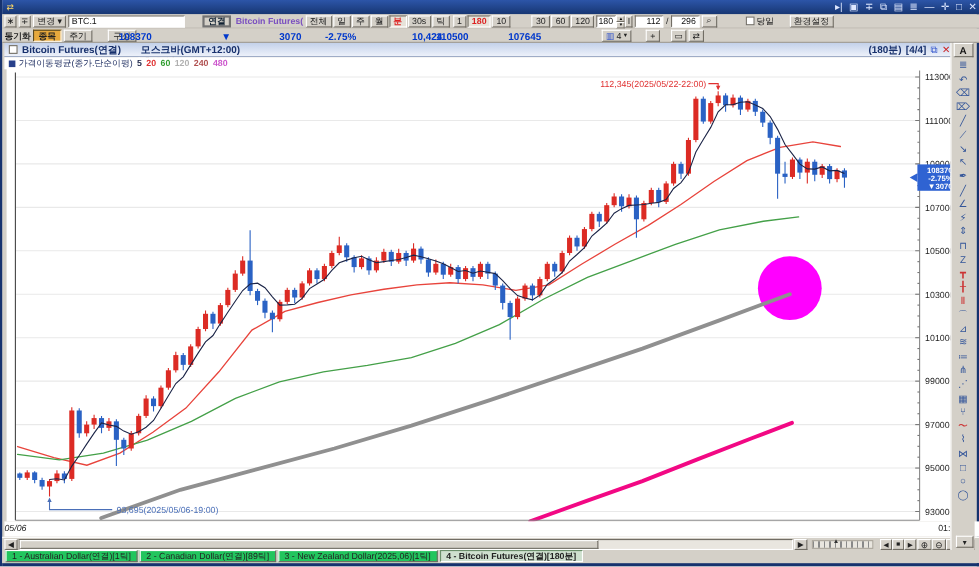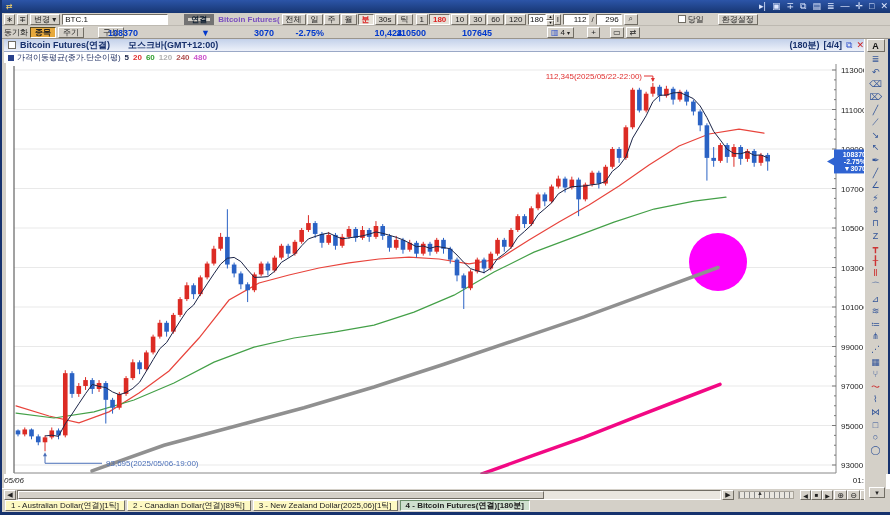--- a/index.html
+++ b/index.html
@@ -34,21 +34,21 @@
     border-top: 1px solid #fff; border-left: 1px solid #fff;
     border-right: 1px solid #716d64; border-bottom: 1px solid #716d64;
     white-space: nowrap; cursor: default;
   }
   .btn3d.sunk {
     border-top: 1px solid #716d64; border-left: 1px solid #716d64;
     border-right: 1px solid #fff; border-bottom: 1px solid #fff; background: #e7e3da;
   }
   .btn3d.red { color: #d22; font-weight: bold; }
   .btn3d.orange { background: #e7a93c; font-weight: bold; border-top-color:#5a4a20; border-left-color:#5a4a20; border-right-color:#fff; border-bottom-color:#fff;}
-  .btn3d.blueb { border: 4px solid #737373; font-weight: bold; color:#123; }
+  .btn3d.blueb { border: 2px solid #737373; font-weight: bold; color:#123; }
   .field {
     background: #fff; height: 11px; display: inline-flex; align-items: center; padding: 0 2px;
     border-top: 1px solid #716d64; border-left: 1px solid #716d64;
     border-right: 1px solid #fff; border-bottom: 1px solid #fff;
     font-size: 8px; color: #111; white-space: nowrap;
   }
   .gap2 { margin-left: 2px; } .gap4 { margin-left: 4px; }
   .purple { color: #7a4fc0; font-weight: bold; }
   .qv { color: #0038cc; font-weight: bold; font-size: 9px; position: absolute; text-align: right; }
   .lbl { color: #222; }
@@ -89,21 +89,21 @@
   .speed-slider { position: absolute; left: 736px; top: 2px; width: 56px; height: 8px; background: #e9e6df;
     border: 1px solid #a9a49a;
     background-image: repeating-linear-gradient(90deg, #888 0 1px, transparent 1px 5px); }
   .speed-handle { position: absolute; left: 18px; top: -2px; font-size: 6px; color: #333; }
   .mini { font-size: 7px; }
 
   
   .tabs-row { position: absolute; left: 0; top: 500px; width: 890px; height: 12px; background: #d4d0c8;
     display: flex; align-items: flex-start; padding-left: 3px; gap: 2px; }
   .tab { height: 11px; display: inline-flex; align-items: center; padding: 0 5px; font-size: 8px;
-    background: #fef9c3; color: #222;
+    background: #22c55e; color: #222;
     border-top: 1px solid #fff; border-left: 1px solid #fff; border-right: 1px solid #716d64; border-bottom: 1px solid #716d64; }
   .tab.active { background: #cfe0cf; font-weight: bold;
     border-top: 1px solid #6b8f6b; border-left: 1px solid #6b8f6b; border-right: 1px solid #fff; border-bottom: 1px solid #fff; }
   .bottom-strip { position: absolute; left: 0; top: 512px; width: 890px; height: 3px; background: #16326e; }
 
   
   .sidebar { position: absolute; right: 2px; top: 39px; width: 22px; height: 461px; background: #d4d0c8;
     border-left: 1px solid #fff; display: flex; flex-direction: column; align-items: center; }
   .side-btn { width: 18px; height: 12.6px; display: flex; align-items: center; justify-content: center;
     font-size: 9px; line-height: 10px; }
@@ -145,42 +145,42 @@
       <span class="btn3d" style="margin-left:1px;min-width:11px;">일</span>
       <span class="btn3d" style="margin-left:1px;min-width:11px;">주</span>
       <span class="btn3d" style="margin-left:1px;min-width:11px;">월</span>
       <span class="btn3d sunk red" style="margin-left:1px;min-width:11px;">분</span>
       <span class="btn3d" style="margin-left:1px;min-width:11px;">30s</span>
       <span class="btn3d" style="margin-left:1px;min-width:11px;">틱</span>
       <span style="width:2px;"></span>
       <span class="btn3d" style="margin-left:1px;min-width:12px;">1</span>
       <span class="btn3d sunk red" style="margin-left:1px;min-width:12px;">180</span>
       <span class="btn3d" style="margin-left:1px;min-width:12px;">10</span>
-      <span class="btn3d" style="margin-left:1px;min-width:12px;">30</span>
+      <span class="btn3d" style="margin-left:19px;min-width:12px;">30</span>
       <span class="btn3d" style="margin-left:1px;min-width:12px;">60</span>
       <span class="btn3d" style="margin-left:1px;min-width:12px;">120</span>
       <span class="field gap2" style="width:18px;justify-content:flex-end;">180</span>
       <span class="spin">
         <span>▲</span>
         <span>▼</span>
       </span>
       <span class="btn3d" style="width:7px;padding:0 1px;">I</span>
       <span class="field gap2" style="width:26px;justify-content:flex-end;">112</span>
       <span class="lbl" style="margin:0 2px;">/</span>
       <span class="field" style="width:26px;justify-content:flex-end;">296</span>
       <span class="btn3d gap2" style="width:14px;">⌕</span>
-      <span style="display:inline-flex;align-items:center;margin-left:40px;">
+      <span style="display:inline-flex;align-items:center;margin-left:26px;">
         <span class="cbx"></span>
         <span class="lbl">당일</span>
       </span>
       <span class="btn3d" style="margin-left:14px;">환경설정</span>
     </div>
 
   <div class="tb" id="toolbar2" style="position:absolute;">
-      <span class="lbl gap2" style="font-weight:normal;">동기화</span>
+      <span class="lbl gap2" style="font-weight:bold;">동기화</span>
       <span class="btn3d orange" style="margin-left:2px;min-width:26px;">종목</span>
       <span class="btn3d" style="margin-left:2px;min-width:26px;">주기</span>
       <span class="btn3d" style="margin-left:14px;min-width:26px;">구성</span>
       <span class="btn3d" style="margin-left:2px;min-width:26px;margin-top:46px;">추세선</span>
       <span class="qv" style="left:90px;width:46px;top:2px;">108370</span>
       <span class="qv" style="left:196px;width:12px;top:2px;">▼</span>
       <span class="qv" style="left:232px;width:40px;top:2px;">3070</span>
       <span class="qv" style="left:278px;width:44px;top:2px;">-2.75%</span>
       <span class="qv" style="left:350px;width:50px;top:2px;">10,424</span>
       <span class="qv" style="left:382px;width:42px;top:2px;">110500</span>

